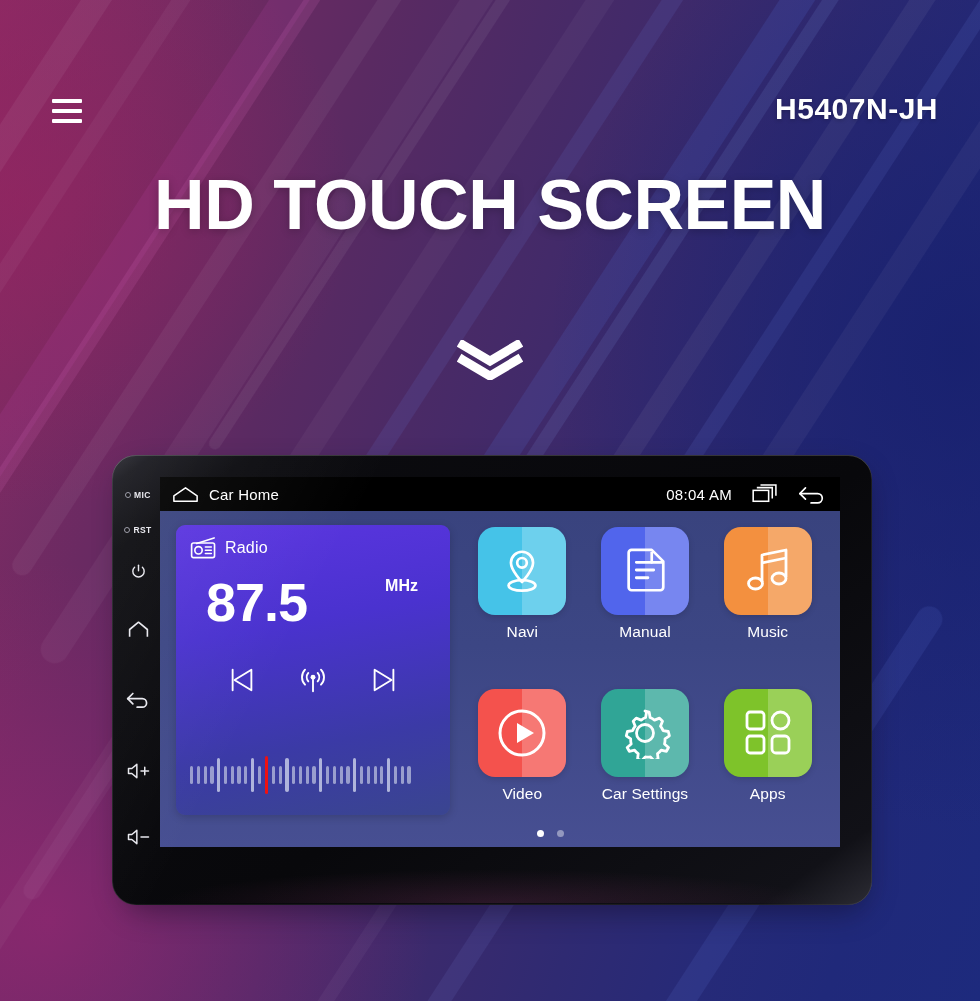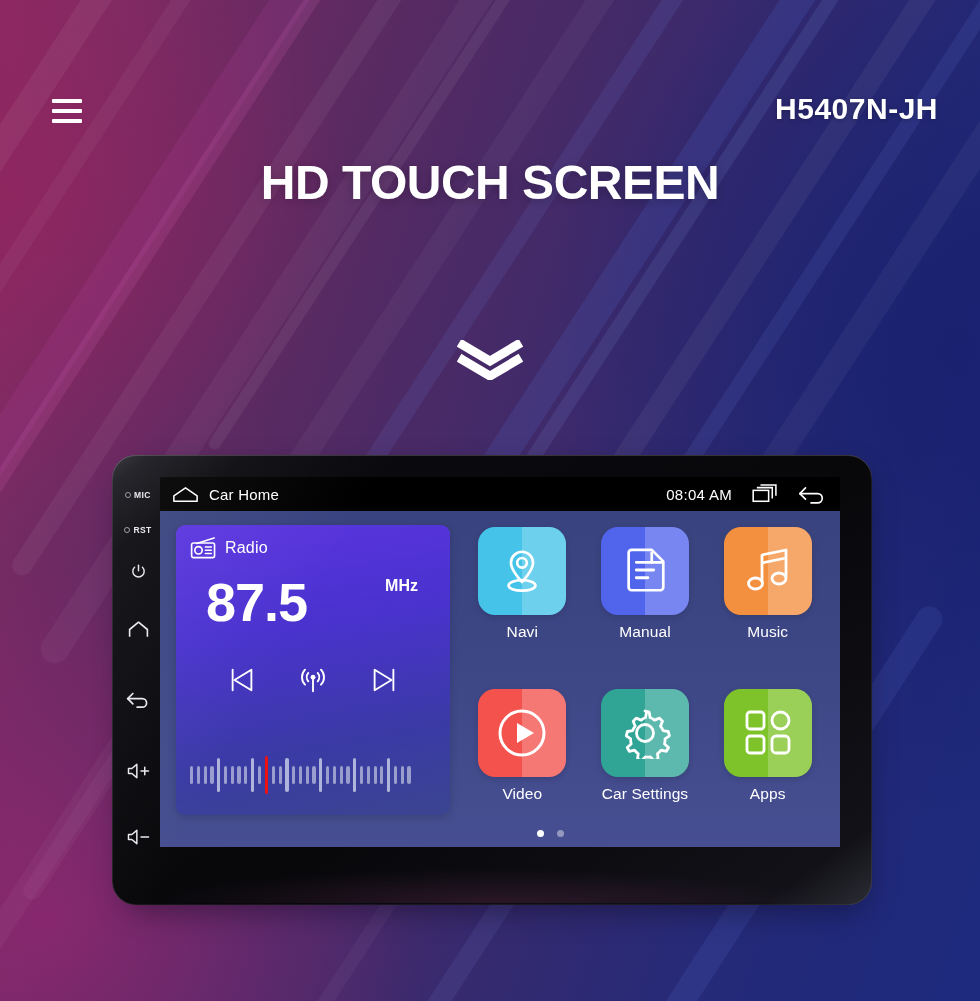--- a/index.html
+++ b/index.html
@@ -48,21 +48,21 @@
   }
 
   .headline {
     position:absolute; left:0; right:0; top:160px;
     text-align:center; color:#fff;
     font-weight:bold; line-height:0.96;
     letter-spacing:-0.5px;
     text-shadow:0 2px 10px rgba(0,0,0,0.22);
   }
   .headline .l1 { font-size:70px; display:block; }
-  .headline .l2 { font-size:48px; display:block; margin-top:0; }
+  .headline .l2 { font-size:70px; display:block; margin-top:12px; }
 
   .chev {
     position:absolute; left:0; right:0; top:340px;
     display:flex; justify-content:center;
   }
   .chev svg { display:block; }
 
   
   .device {
     position:absolute;

